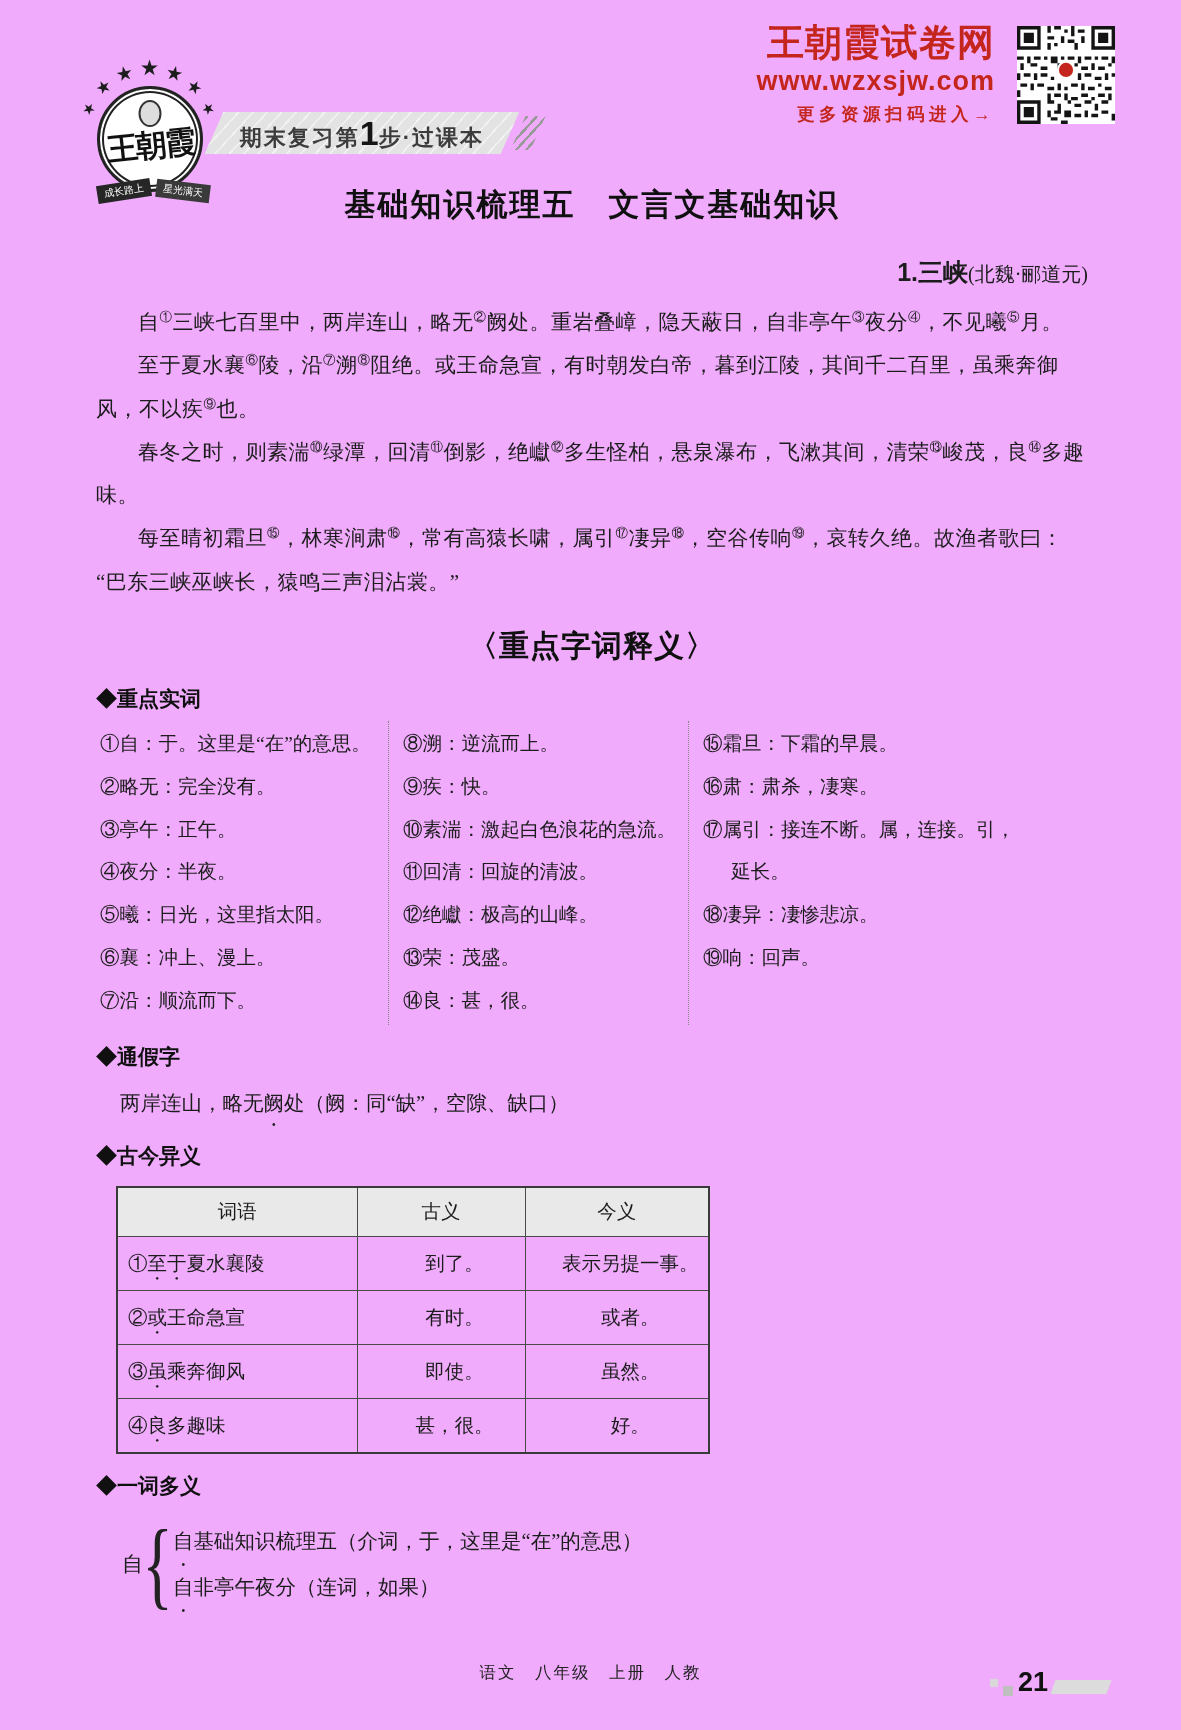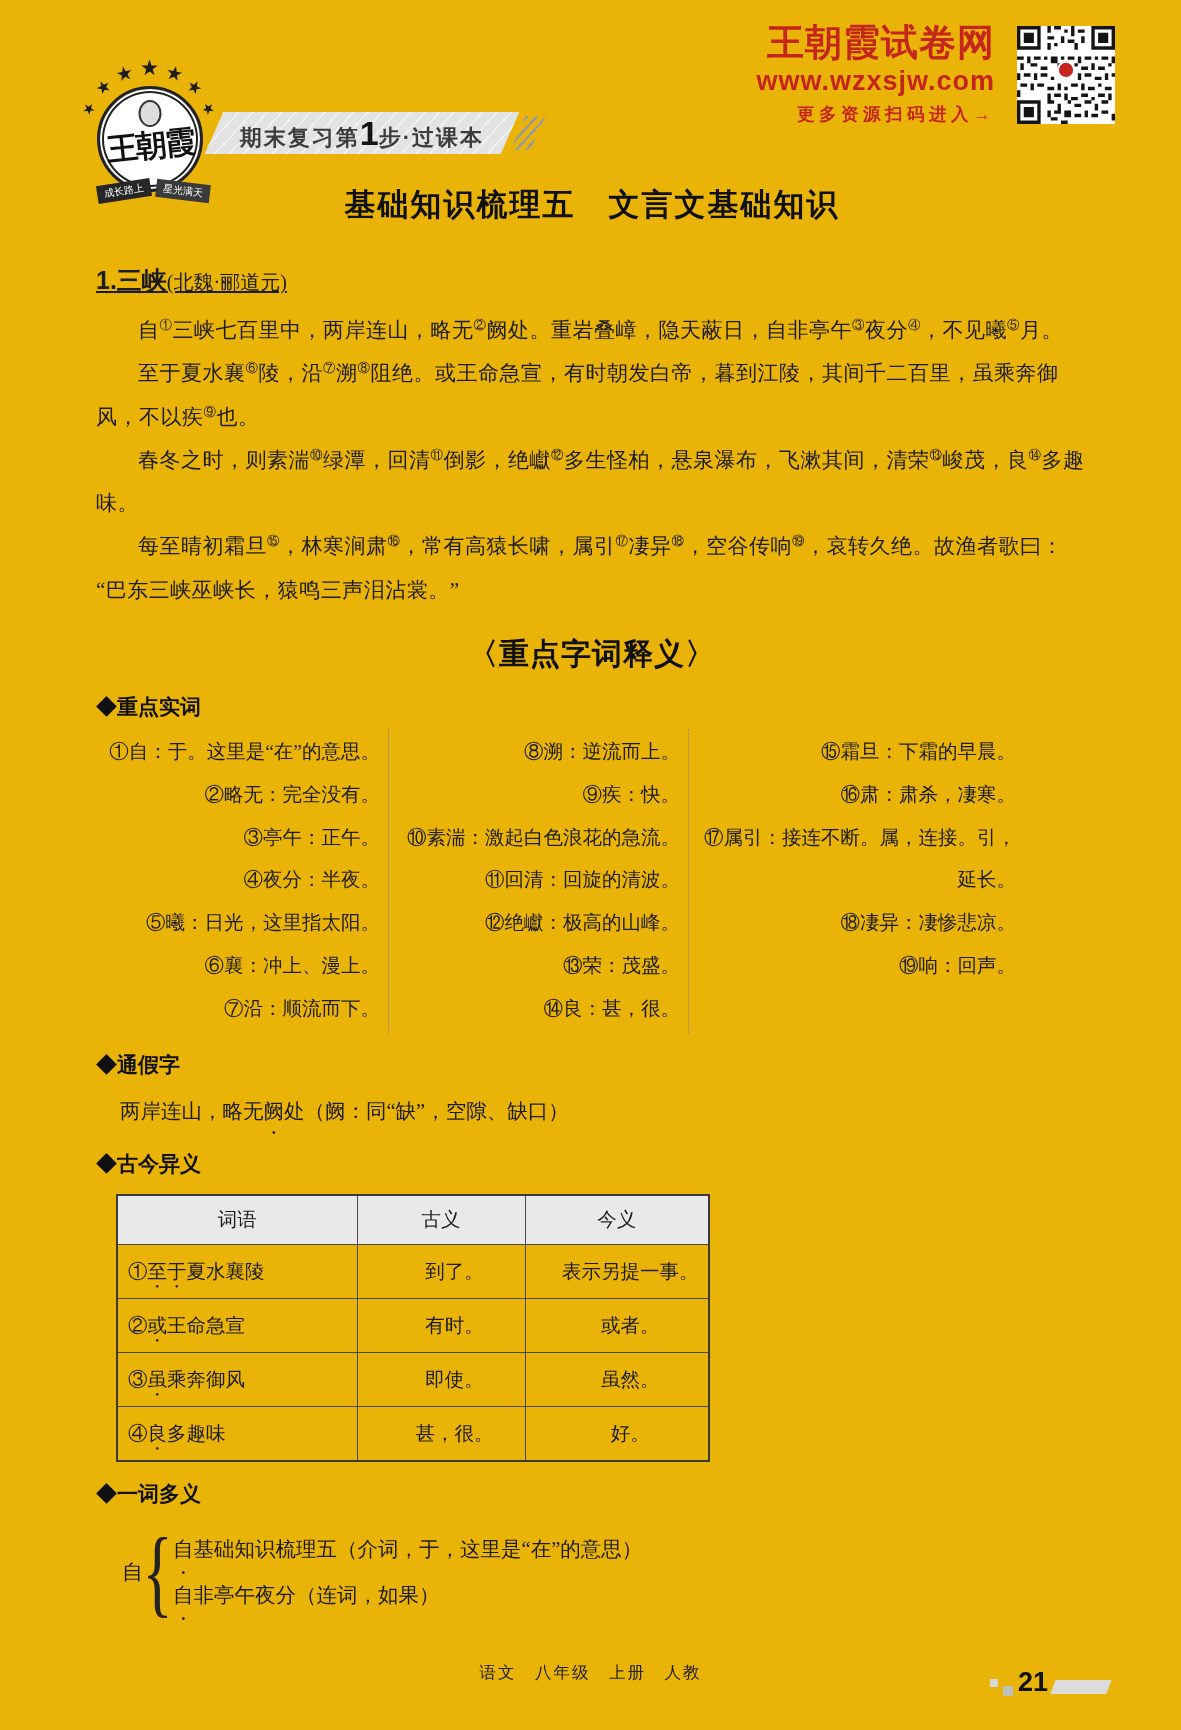--- a/index.html
+++ b/index.html
@@ -1,16 +1,16 @@
 <!DOCTYPE html>
 <html lang="zh"><head>
 <meta charset="utf-8">
 <style>
   html,body{margin:0;padding:0;background:#9a9a9a;}
-  .page{position:relative;width:1181px;height:1730px;margin:0 auto;background:#eab308;
+  .page{position:relative;width:1181px;height:1730px;margin:0 auto;background:#f0abfc;
         font-family:"Liberation Serif","DejaVu Serif",serif;color:#1c1c1c;overflow:hidden;}
 
   
   .brand{position:absolute;top:24px;right:186px;text-align:right;
          font-family:"Liberation Sans",sans-serif;font-weight:bold;color:#c4261d;}
   .brand-name{font-size:37px;letter-spacing:1px;line-height:1.05;}
   .brand-url{font-size:27px;letter-spacing:1px;margin-top:3px;}
   .brand-caption{font-size:17.5px;letter-spacing:4.5px;margin-top:5px;white-space:nowrap;}
   .qr{position:absolute;top:26px;right:66px;width:98px;height:98px;}
 
@@ -37,35 +37,35 @@
   .banner::after{content:"";position:absolute;right:-28px;top:4px;bottom:4px;width:20px;
           background:repeating-linear-gradient(115deg,#9a9a9a 0 3px,transparent 3px 9px);}
   .banner-text{position:relative;transform:skewX(24deg);font-family:"Liberation Sans",sans-serif;
                font-weight:bold;font-size:22px;color:#3c3c3c;letter-spacing:2px;white-space:nowrap;}
   .banner-num{font-size:34px;color:#141414;letter-spacing:0;}
 
   
   main{position:absolute;left:96px;top:184px;width:992px;}
   .title{margin:0;text-align:center;font-family:"Liberation Sans",sans-serif;
          font-size:31px;font-weight:bold;letter-spacing:2px;color:#101010;}
-  .lesson{text-align:left;margin-top:38px;font-size:21px;text-decoration:underline;}
+  .lesson{text-align:right;margin-top:30px;font-size:21px;}
   .lesson b{font-family:"Liberation Sans",sans-serif;font-size:25px;}
   .lesson .auth{font-size:20px;}
 
   .psg{margin:0;font-size:21px;line-height:2.06;text-indent:2em;letter-spacing:.5px;}
   .psg.first{margin-top:12px;}
   sup.cn{font-size:12.5px;vertical-align:super;line-height:0;}
 
   .glh{margin:22px 0 0;text-align:center;font-family:"Liberation Sans",sans-serif;
        font-size:30px;font-weight:bold;color:#101010;letter-spacing:1px;}
   .sec{margin:18px 0 0;font-family:"Liberation Sans",sans-serif;font-size:21px;
        font-weight:bold;color:#101010;}
 
   .defs{display:flex;margin-top:8px;}
-  .def-col{box-sizing:border-box;padding:2px 8px 2px 4px;text-align:right;}
+  .def-col{box-sizing:border-box;padding:2px 8px 2px 4px;}
   .def-col.c2,.def-col.c3{border-left:1px dotted #888;padding-left:14px;}
   .def-col.c1{width:292px;}
   .def-col.c2{width:300px;}
   .def-col.c3{width:336px;}
   .def-item{font-size:19.5px;line-height:2.2;padding-left:1.45em;text-indent:-1.45em;}
 
   .tjz{margin:12px 0 0 24px;font-size:20.5px;line-height:2;}
 
   table.gj{border-collapse:collapse;margin:16px 0 0 20px;font-size:19.5px;border:2.5px solid #3a3a3a;}
   .gj th{border:1.6px solid #4a4a4a;background:#e9e9e9;font-weight:normal;height:46px;text-align:center;}

